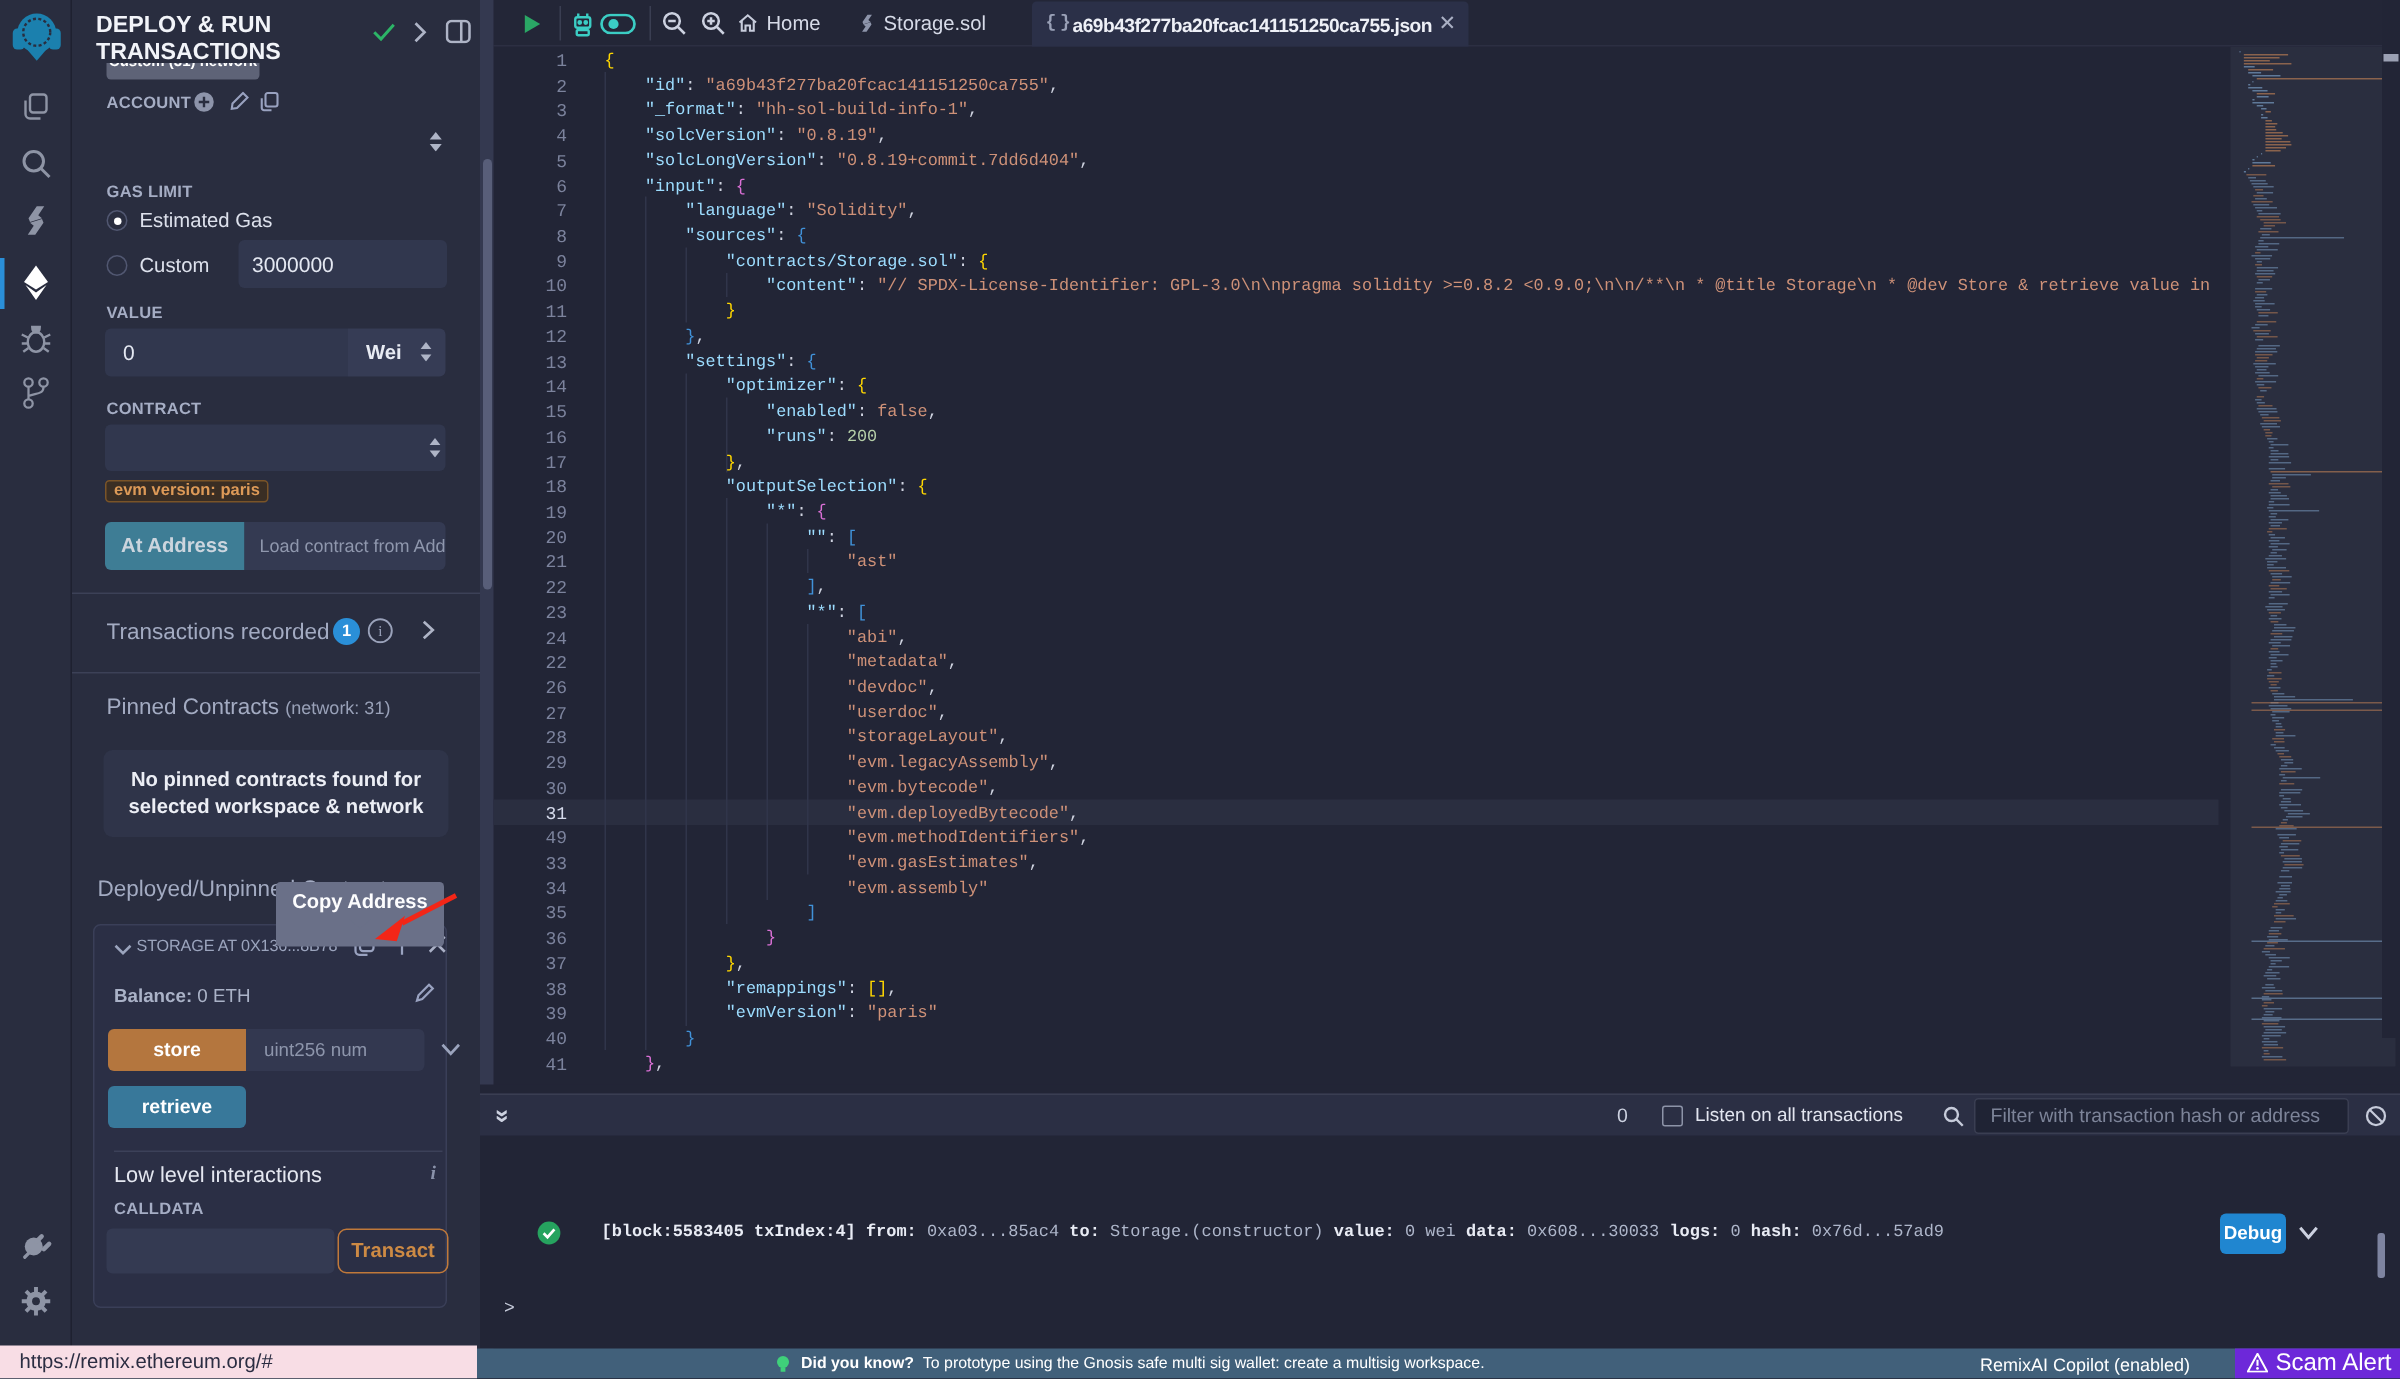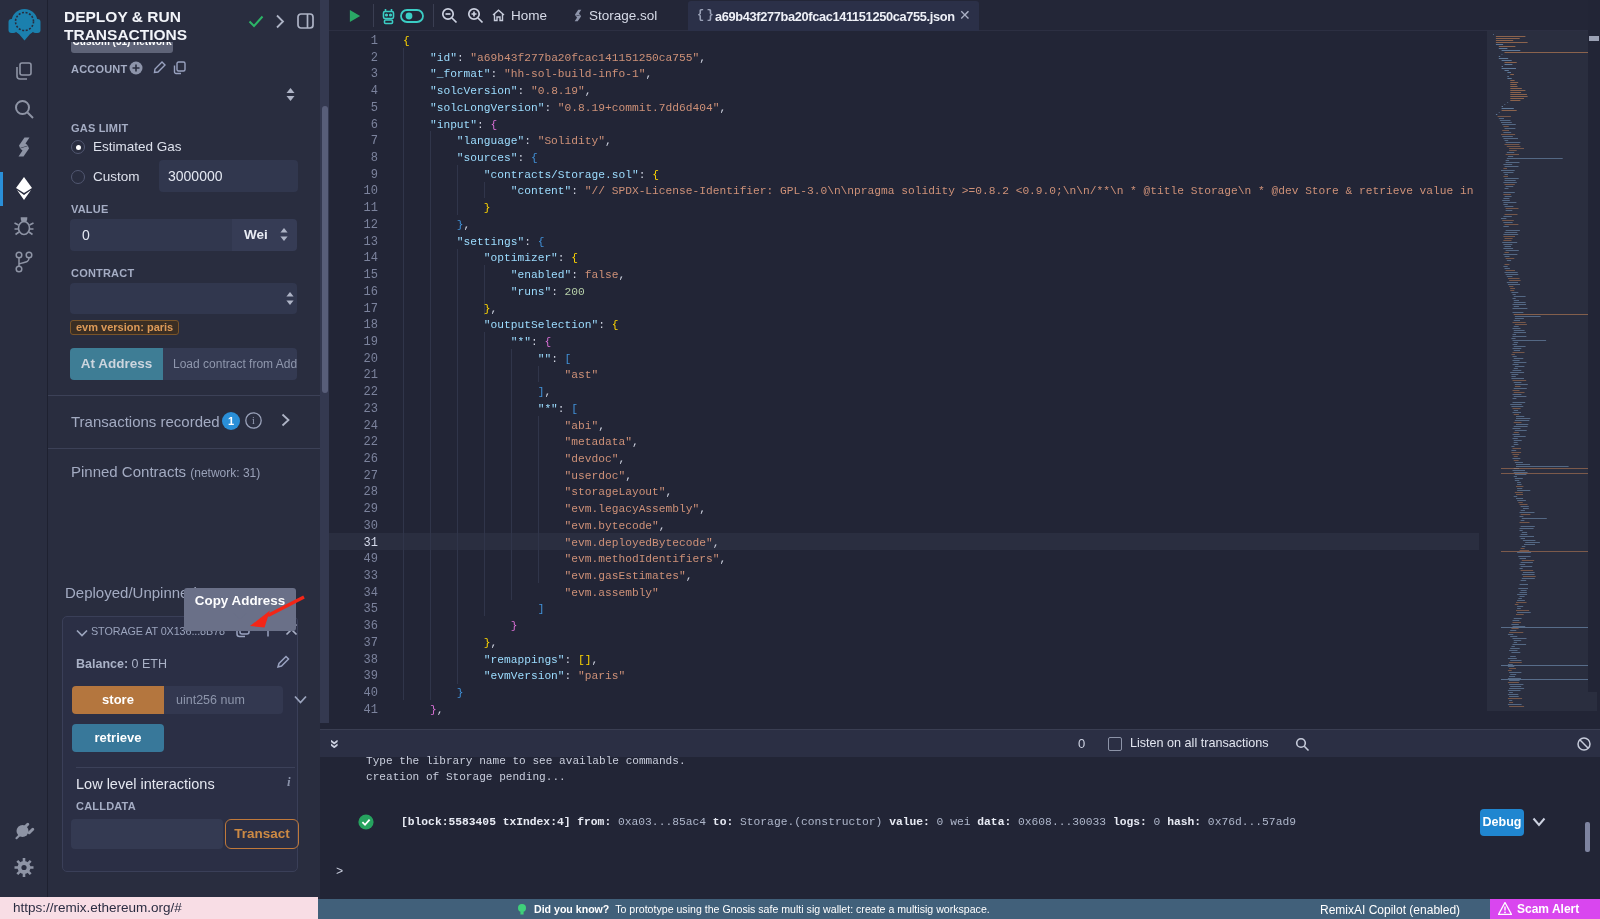--- a/index.html
+++ b/index.html
@@ -538,28 +538,28 @@
     <div class="abs" style="left:10px;top:4px;color:#ccd1e0;font-size:17px;font-weight:700;transform:rotate(90deg)">»</div>
     <div class="abs" style="left:758px;top:6px;color:#ccd1e0;font-size:13px">0</div>
     <div class="abs" style="left:788px;top:7px;width:14px;height:14px;border:1.5px solid #8d94a8;border-radius:2px"></div>
     <div class="abs" style="left:810px;top:6px;color:#e2e5ef;font-size:12.6px">Listen on all transactions</div>
     <svg class="abs" style="left:975px;top:7px" width="15" height="15" viewBox="0 0 15 15">
           <g stroke="#c6cbda" stroke-width="1.6" fill="none">
             <circle cx="6" cy="6" r="4.3"></circle>
             <path d="M9.3 9.3 L13.5 13.5"></path>
           </g>
         </svg>
+    <div class="abs" style="left:996px;top:2px;width:250px;height:24px;background:#1f2334;border:1px solid #3a3e52;border-radius:3px;color:#7d8499;font-size:13px;line-height:22px;padding-left:10px">Filter with transaction hash or address</div>
     <svg class="abs" style="left:1256px;top:6px" width="16" height="16" viewBox="0 0 16 16">
           <g stroke="#c6cbda" stroke-width="1.5" fill="none">
             <circle cx="8" cy="8" r="6"></circle>
             <path d="M3.8 3.8 L12.2 12.2"></path>
           </g>
         </svg>
   </div>
-  <div class="abs mono" style="left:46px;top:30px;color:#c9cedd;font-size:11.1px;line-height:16px">Type the library name to see available commands.<br>creation of Storage pending...</div>
   <svg class="abs" style="left:38px;top:91px" width="16" height="16" viewBox="0 0 16 16">
         <circle cx="8" cy="8" r="7.6" fill="#26a35f"></circle>
         <path d="M4.4 8.2 L7 10.8 L11.6 5.6" stroke="#fff" stroke-width="1.8" fill="none"></path>
       </svg>
   <div class="abs mono" style="left:81px;top:93px;font-size:11.3px;color:#aeb6ca;white-space:nowrap">
     <b style="color:#e8ebf4">[block:5583405 txIndex:4]</b><b style="color:#e8ebf4"> from:</b> 0xa03...85ac4<b style="color:#e8ebf4"> to:</b> Storage.(constructor)<b style="color:#e8ebf4"> value:</b> 0 wei<b style="color:#e8ebf4"> data:</b> 0x608...30033<b style="color:#e8ebf4"> logs:</b> 0<b style="color:#e8ebf4"> hash:</b> 0x76d...57ad9
   </div>
   <div class="abs" style="left:1160px;top:86px;width:44px;height:27px;background:#2086d0;border-radius:4px;color:#fff;font-size:12.5px;font-weight:700;text-align:center;line-height:27px">Debug</div>
   <svg class="abs" style="left:1212px;top:94px" width="14" height="10" viewBox="0 0 14 10">
         <path d="M1.5 1.5 L7 8 L12.5 1.5" stroke="#ccd1e0" stroke-width="2" fill="none"></path>
@@ -637,20 +637,21 @@
   <div class="abs" style="left:174px;top:412px;width:18px;height:18px;background:#2a8fd8;border-radius:50%;color:#fff;font-size:11px;font-weight:700;text-align:center;line-height:18px">1</div>
   <svg class="abs" style="left:197px;top:412px" width="17" height="17" viewBox="0 0 17 17">
         <circle cx="8.5" cy="8.5" r="7.7" fill="none" stroke="#9aa2ba" stroke-width="1.3"></circle>
         <text x="8.5" y="12" text-anchor="middle" fill="#9aa2ba" font-size="10" font-family="Liberation Serif">i</text>
       </svg>
   <svg class="abs" style="left:233px;top:413px" width="9" height="14" viewBox="0 0 9 14">
         <path d="M1.5 1.5 L7.5 7 L1.5 12.5" stroke="#aeb4c6" stroke-width="1.8" fill="none"></path>
       </svg>
   <div class="sep" style="top:448px"></div>
   <div class="heading" style="left:23px;top:463px">Pinned Contracts <span style="font-size:12px;color:#99a1b8">(network: 31)</span></div>
+  <div class="abs" style="left:21px;top:500px;width:230px;height:58px;background:#2f3449;border-radius:6px;color:#eceef5;font-size:13.5px;font-weight:600;text-align:center;line-height:18px;padding-top:11px">No pinned contracts found for<br>selected workspace &amp; network</div>
   <div class="heading" style="left:17px;top:584px">Deployed/Unpinned Contracts</div>
 
   <div class="abs" style="left:14px;top:616px;width:236px;height:256px;background:#2b2f45;border:1px solid #3a3f58;border-radius:5px">
     <svg class="abs" style="left:13px;top:12px" width="12" height="8" viewBox="0 0 12 8">
           <path d="M1 1.5 L6 6.5 L11 1.5" stroke="#9ba4bd" stroke-width="1.7" fill="none"></path>
         </svg>
     <div class="abs" style="left:28px;top:8px;color:#9ba4bd;font-size:10.8px;letter-spacing:-.1px;white-space:nowrap">STORAGE AT 0X136...8B78</div>
     <svg class="abs" style="left:172px;top:5px" width="15" height="16" viewBox="0 0 15 16">
           <g stroke="#9aa3c0" stroke-width="1.5" fill="none">
             <rect x="5" y="1" width="9" height="11" rx="2"></rect>
@@ -766,20 +767,20 @@
       </svg>
 </div>
 
 <div class="abs" id="sbar">
   <svg class="abs" style="left:516px;top:4px" width="12" height="13" viewBox="0 0 12 13">
         <circle cx="6" cy="5" r="4" fill="#3fd07a"></circle>
         <rect x="4.4" y="8.5" width="3.2" height="3" fill="#3fd07a"></rect>
       </svg>
   <div class="abs" style="left:534px;top:4px;color:#fff;font-size:10.6px;white-space:nowrap"><b>Did you know?</b>&nbsp;&nbsp;To prototype using the Gnosis safe multi sig wallet: create a multisig workspace.</div>
   <div class="abs" style="left:1320px;top:4px;color:#fff;font-size:12px;white-space:nowrap">RemixAI Copilot (enabled)</div>
-  <div class="abs" style="left:1490px;top:0;width:110px;height:20px;background:#d946ef;color:#fff;font-size:12px;font-weight:700;line-height:20px"><svg style="vertical-align:-2px;margin:0 5px 0 8px" width="14" height="13" viewBox="0 0 14 13">
+  <div class="abs" style="left:1490px;top:0;width:110px;height:20px;background:#6d28d9;color:#fff;font-size:16px;font-weight:400;line-height:20px"><svg style="vertical-align:-2px;margin:0 5px 0 8px" width="14" height="13" viewBox="0 0 14 13">
           <path d="M7 0.5 L13.5 12.5 H0.5 Z" fill="none" stroke="#fff" stroke-width="1.3"></path>
           <path d="M7 4.5 V8.5" stroke="#fff" stroke-width="1.4"></path>
           <circle cx="7" cy="10.3" r="0.9" fill="#fff"></circle>
         </svg>Scam Alert</div>
 </div>
 <div class="abs" style="left:0;top:897px;width:318px;height:22px;background:#f8dde5;color:#2b2d42;font-size:13.5px;line-height:22px;padding-left:13px">https://remix.ethereum.org/#</div>
 
 </div>
 </body></html>

